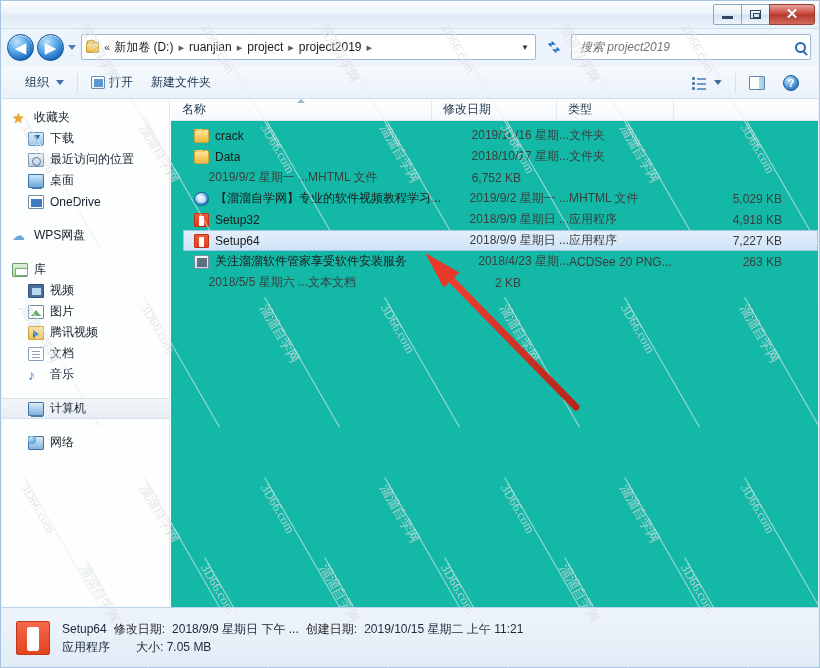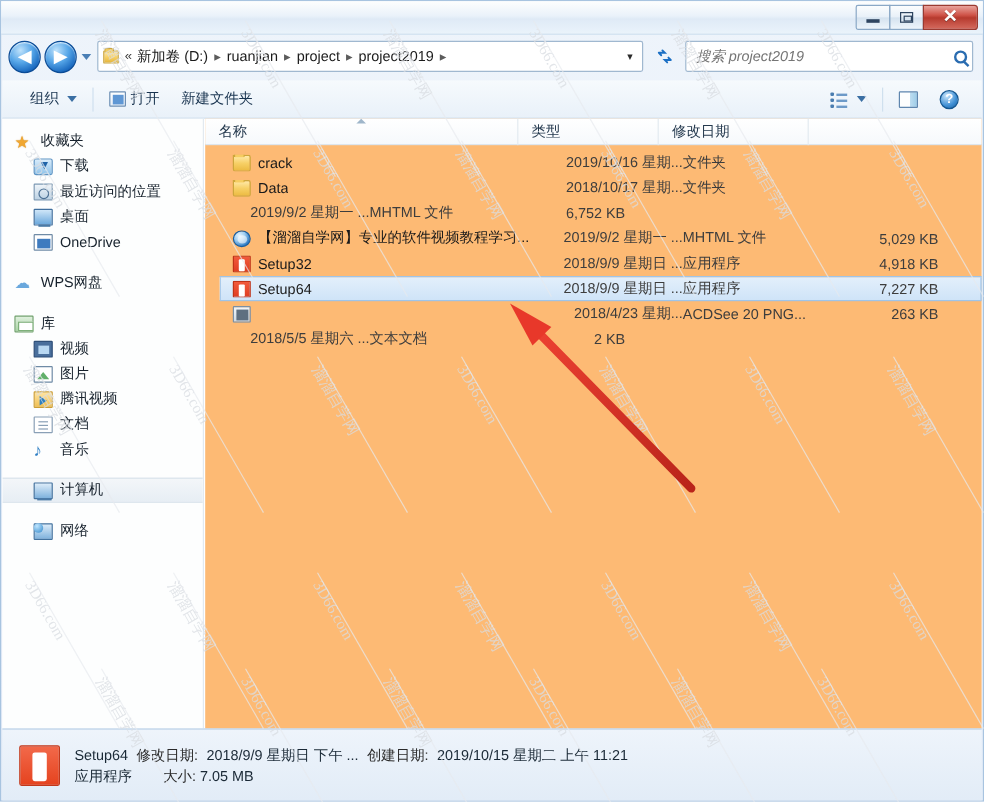--- a/index.html
+++ b/index.html
@@ -160,21 +160,21 @@
   .ic-pic:after{content:"";position:absolute;left:2px;bottom:2px;width:0;height:0;border-left:5px solid transparent;border-right:5px solid transparent;border-bottom:6px solid #62b06a;}
   .ic-doc{ background:#fff;border:1px solid #8aa0b6;border-radius:1px;}
   .ic-doc:after{content:"";position:absolute;left:3px;top:3px;width:8px;height:1px;background:#8aa0b6;box-shadow:0 3px 0 #8aa0b6,0 6px 0 #8aa0b6;}
   .ic-music{ color:#2f7fc4; font-size:14px; line-height:14px;}
   .ic-pc{ background:linear-gradient(180deg,#dcecf9,#7fb2dd);border:1px solid #42729f;border-radius:1px;}
   .ic-pc:after{content:"";position:absolute;left:2px;bottom:-2px;width:12px;height:2px;background:#4c7ba8;}
   .ic-net{ background:linear-gradient(180deg,#dcecf9,#7fb2dd);border:1px solid #42729f;border-radius:1px;}
   .ic-net:before{content:"";position:absolute;left:-1px;top:-1px;width:8px;height:8px;border-radius:50%;background:radial-gradient(circle at 35% 30%,#bfe6ff,#2f86c9);}
 
   
-  #list{ position:absolute; left:169px; top:0; width:647px; height:508px; background:#fdba74; }
+  #list{ position:absolute; left:169px; top:0; width:647px; height:508px; background:#14b8a6; }
   #headrow{
     position:absolute; left:0; top:0; width:647px; height:22px;
     background:linear-gradient(180deg,#ffffff 0%,#f6f9fc 100%);
     border-bottom:1px solid #dde6ee;
     display:flex; align-items:center;
   }
   .hcell{
     height:22px; display:flex;align-items:center;
     padding-left:11px; font-size:12px; color:#24394e;
     border-right:1px solid #e3eaf1; position:relative;
@@ -407,25 +407,25 @@
       </div>
     </div>
 
     <div id="list">
 
       <div id="headrow">
         <div class="hcell" style="width:261px">
           <span class="sortmark"></span>
           <span>名称</span>
         </div>
+        <div class="hcell" style="width:125px">
+          <span>修改日期</span>
+        </div>
         <div class="hcell" style="width:117px">
           <span>类型</span>
-        </div>
-        <div class="hcell" style="width:125px">
-          <span>修改日期</span>
         </div>
         <div class="hcell" style="width:34px;border-right:none"></div>
       </div>
 
       <div id="rows" style="position:absolute;left:0;top:26px;width:647px;padding-left:12px;">
           <div class="row">
             <div class="c-name">
               <span class="fi fi-folder"></span>
               <span class="fname">crack</span>
             </div>
@@ -470,20 +470,21 @@
               <span class="fi fi-exe"></span>
               <span class="fname">Setup64</span>
             </div>
             <div class="c-date">2018/9/9 星期日 ...</div>
             <div class="c-type">应用程序</div>
             <div class="c-size">7,227 KB</div>
           </div>
           <div class="row">
             <div class="c-name">
               <span class="fi fi-png"></span>
+              <span class="fname">关注溜溜软件管家享受软件安装服务</span>
             </div>
             <div class="c-date">2018/4/23 星期...</div>
             <div class="c-type">ACDSee 20 PNG...</div>
             <div class="c-size">263 KB</div>
           </div>
           <div class="row">
             <div class="c-date">2018/5/5 星期六 ...</div>
             <div class="c-type">文本文档</div>
             <div class="c-size">2 KB</div>
           </div>

